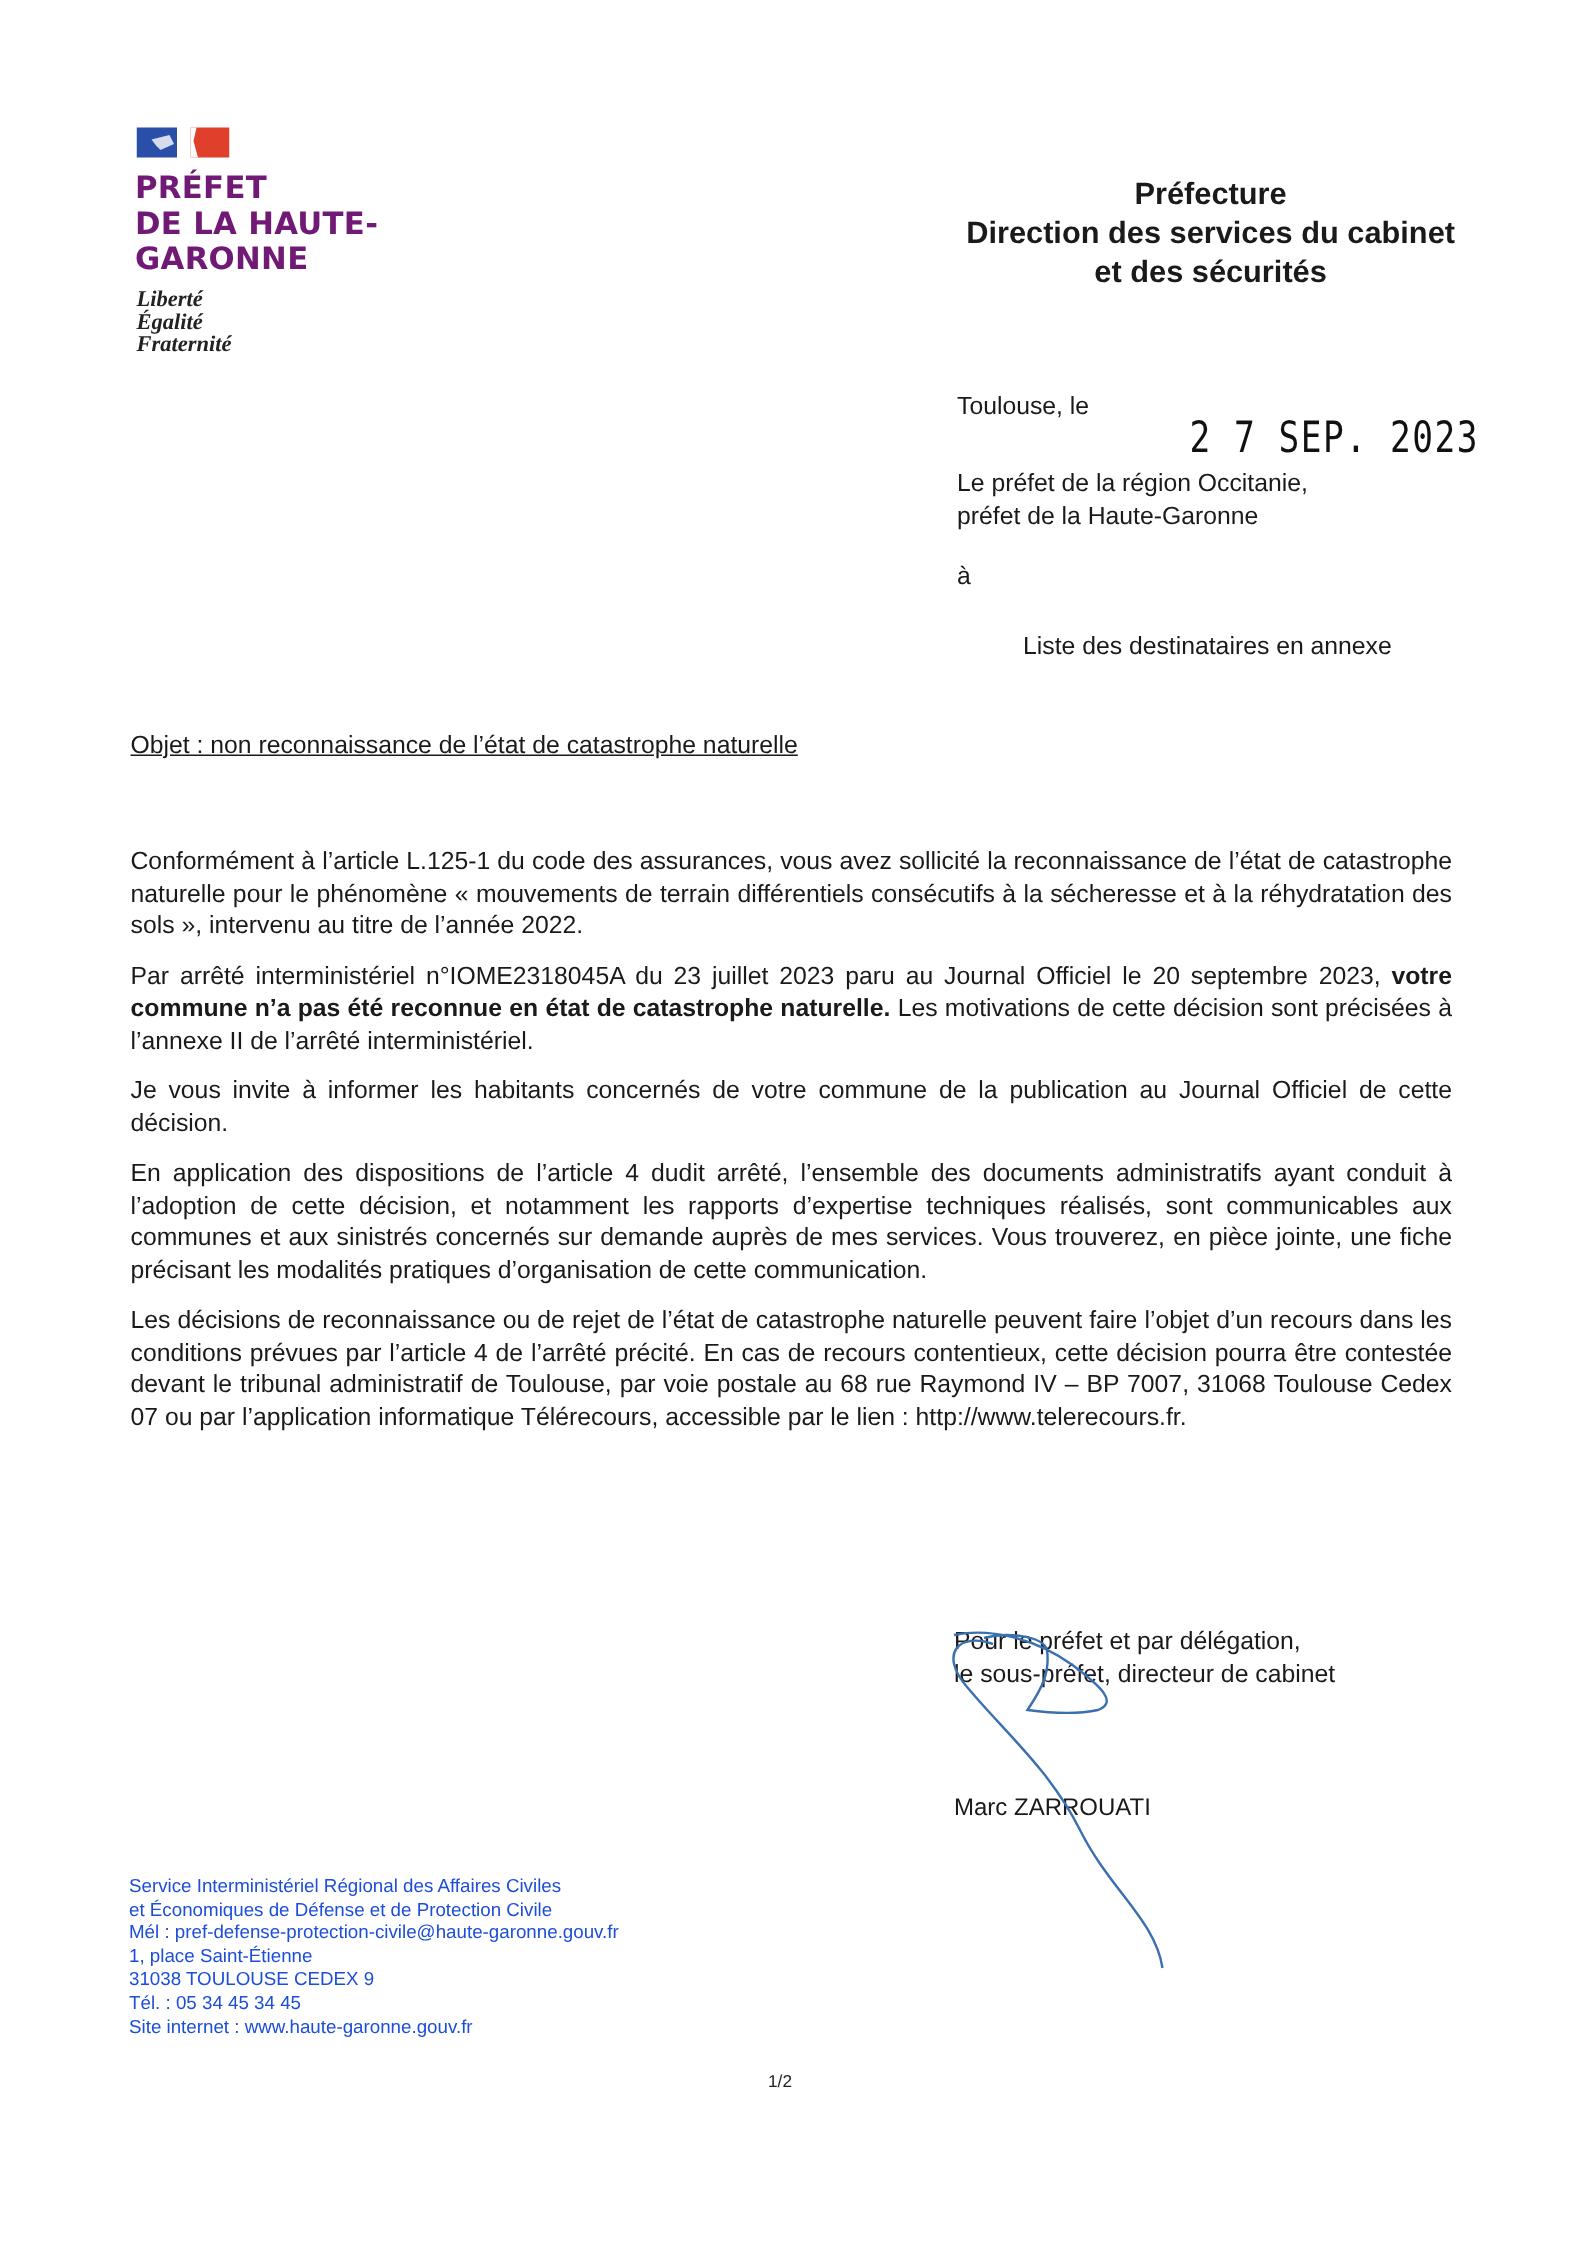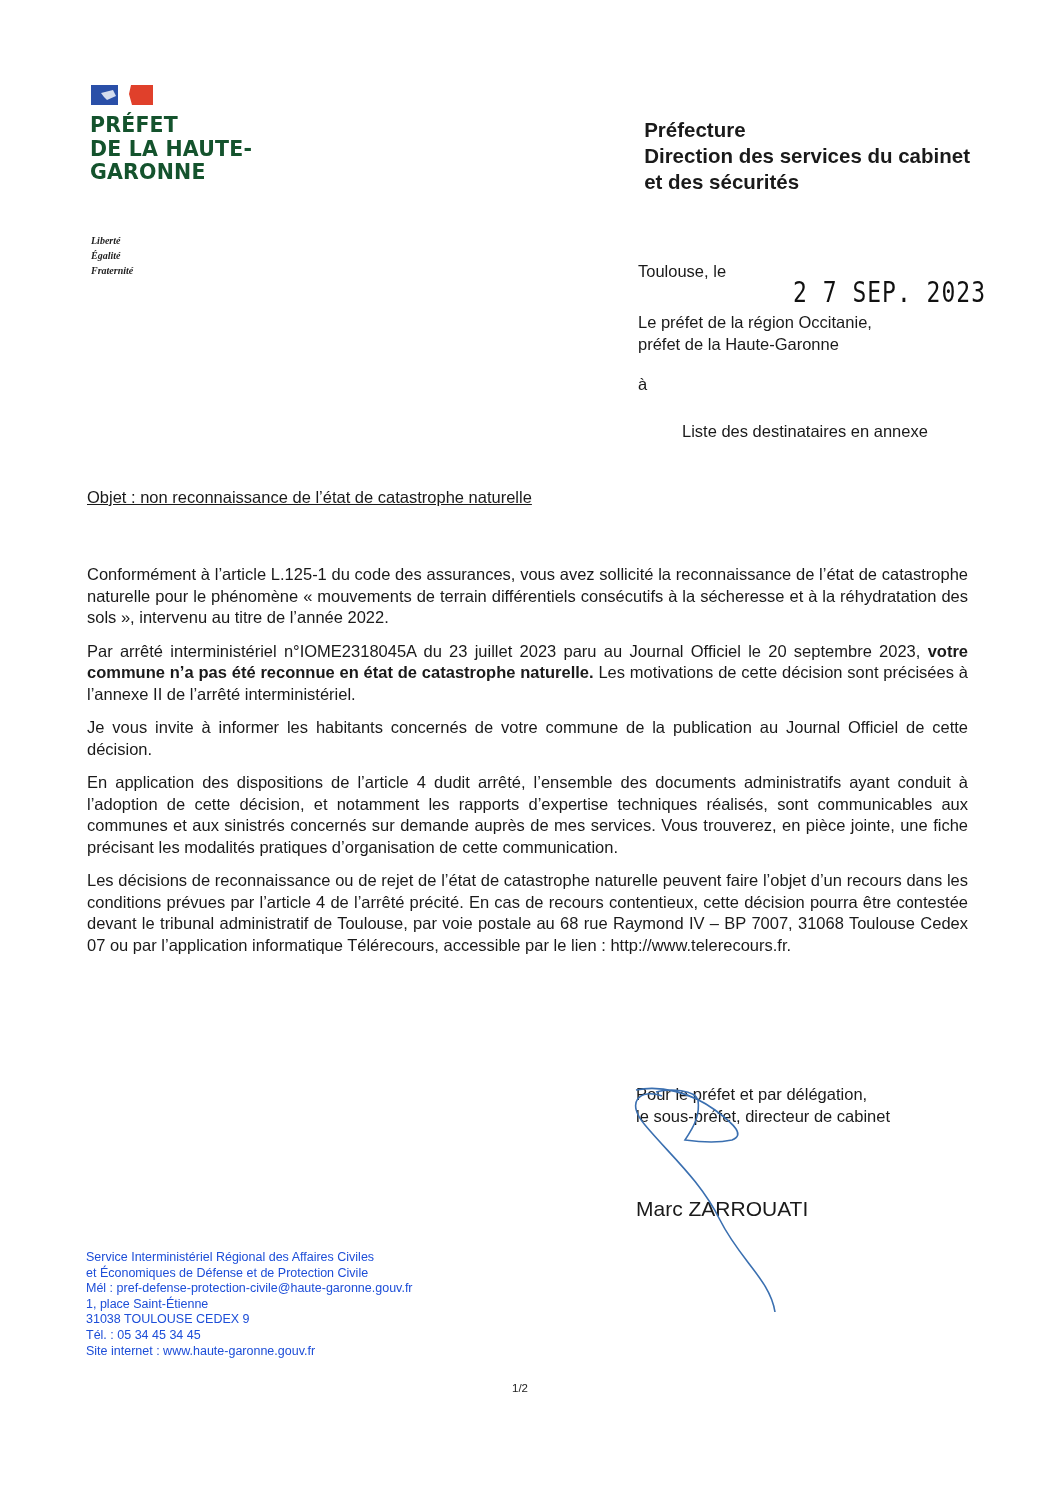--- a/index.html
+++ b/index.html
@@ -3,27 +3,27 @@
   <meta charset="utf-8">
   <style>
     html, body { margin: 0; padding: 0; background: #ffffff; }
     body { width: 1058px; height: 1496px; position: relative; overflow: hidden;
            font-family: "Liberation Sans", sans-serif; color: #1a1a1a; }
     .abs { position: absolute; }
 
     
     #logo-flag { left: 91px; top: 84px; width: 62px; height: 22px; }
     #logo-title { left: 90px; top: 114px; font-family: "DejaVu Sans", sans-serif; font-weight: bold;
-                  font-size: 20.5px; line-height: 23.5px; letter-spacing: 0.2px; color: #14532d; }
+                  font-size: 20.5px; line-height: 23.5px; letter-spacing: 0.2px; color: #701a75; }
     #logo-title div { white-space: nowrap; }
     #logo-motto { left: 91px; top: 193px; font-family: "Liberation Serif", serif; font-style: italic;
-                  font-weight: bold; font-size: 10px; line-height: 15px; color: #222; margin-top: 40px; }
+                  font-weight: bold; font-size: 15px; line-height: 15px; color: #222; }
 
     
-    #service-heading { right: 88px; top: 117px; text-align: left; font-weight: bold;
+    #service-heading { right: 88px; top: 117px; text-align: center; font-weight: bold;
                        font-size: 20.5px; line-height: 26px; color: #1a1a1a; }
 
     
     #place-date { left: 638px; top: 262px; font-size: 16.5px; }
     #date-stamp { left: 793px; top: 276px; font-family: "DejaVu Sans Mono", monospace;
                   font-size: 23px; letter-spacing: 1px; transform: scaleY(1.25); transform-origin: left top;
                   color: #111; }
     #sender { left: 638px; top: 311px; font-size: 16.5px; line-height: 22px; }
     #to-marker { left: 638px; top: 375px; font-size: 16.5px; }
     #recipients { left: 638px; top: 422px; font-size: 16.5px; margin-left: 44px; }
@@ -32,21 +32,21 @@
     #object-block { left: 87px; top: 486px; width: 885px; font-size: 16.5px; line-height: 22px; text-decoration: underline; }
 
     
     #body { left: 87px; top: 564px; width: 881px; font-size: 16.5px; line-height: 21.5px;
             text-align: justify; }
     #body p { margin: 0 0 12px 0; }
     #body b { font-weight: bold; }
 
     
     #sign-block { left: 636px; top: 1083px; font-size: 16.5px; line-height: 22px; }
-    #signer-name { left: 636px; top: 1197px; font-size: 21px; }
+    #signer-name { left: 636px; top: 1197px; font-size: 16px; }
     #signature { left: 600px; top: 1080px; width: 230px; height: 240px; pointer-events: none; }
 
     
     #footer-contact { left: 86px; top: 1250px; font-size: 12.5px; line-height: 15.6px; color: #1d4ed8; }
     #page-number { left: 512px; top: 1382px; font-size: 11.5px; color: #222; text-align: right; }
   </style>
 </head>
 <body>
 
 <svg id="logo-flag" class="abs" viewBox="0 0 62 22">

